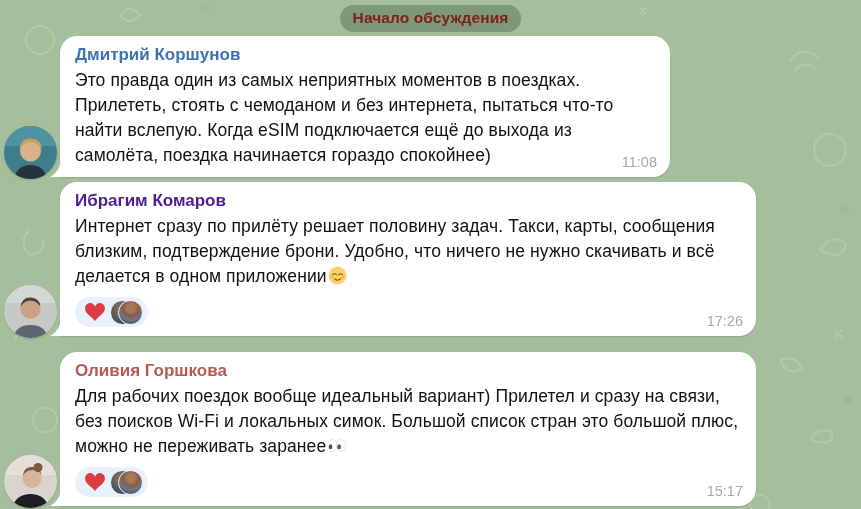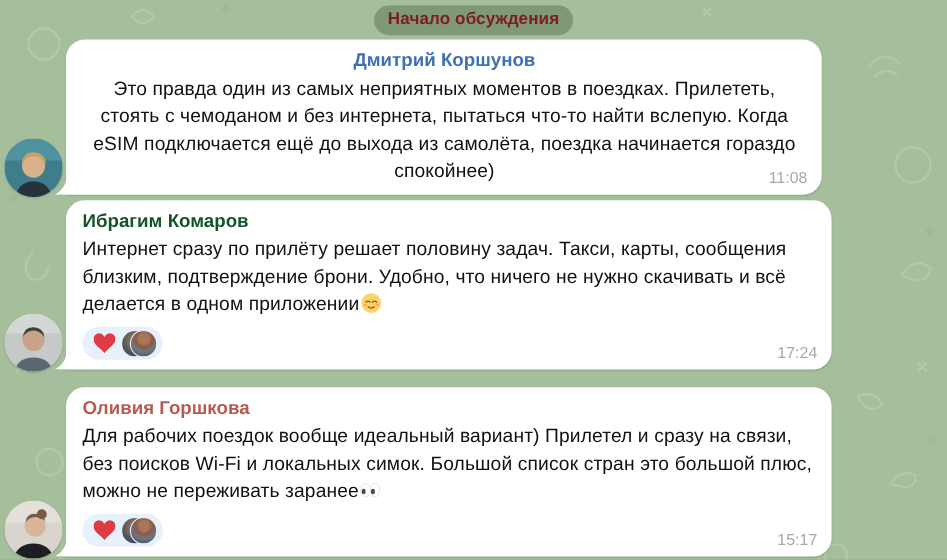--- a/index.html
+++ b/index.html
@@ -24,21 +24,21 @@
   .avatar{
     width:53px;height:53px;border-radius:50%;overflow:hidden;flex:0 0 53px;
     box-shadow:0 1px 2px rgba(0,40,0,.18);position:relative;top:2px;
   }
   .avatar svg{display:block;width:100%;height:100%;}
   .bubble{
     position:relative;background:#fff;border-radius:17px 17px 17px 0;
     padding:8px 14px 9px 15px;box-shadow:0 1px 1.5px rgba(0,50,0,.15);
     box-sizing:border-box;
   }
-  .b1{width:687px;text-align:center;}
+  .b1{width:610px;}
   .b23{width:696px;}
   .tail{position:absolute;left:-10px;bottom:0;display:block;}
   .author{font-size:17px;font-weight:700;line-height:22px;margin-bottom:2px;cursor:pointer;}
   .msg-text{font-size:17.5px;line-height:25px;color:#111;letter-spacing:.1px;}
   .emoji{display:inline-block;vertical-align:-3px;margin-left:1px;}
   .time{
     position:absolute;right:13px;bottom:7px;
     font-size:14.5px;color:#a3aaad;line-height:16px;
   }
   .reaction{
@@ -128,39 +128,39 @@
             <path d="M9 53 q3 -13 17.5 -13 q14.5 0 17.5 13 Z" fill="#5c6670"></path>
             <circle cx="26.5" cy="24" r="10" fill="#caa287"></circle>
             <path d="M16.5 22 q1.5 -10 10 -9.5 q9 0.5 10 9 q-4.5 -6 -10 -6 q-6.5 0 -10 6.5 Z" fill="#49403a"></path>
           </svg>
         </div>
       </div>
       <div class="bubble b23">
         <svg class="tail" width="11" height="18" viewBox="0 0 11 18">
           <path d="M11 0 C10.5 8 7 14 0 18 L11 18 Z" fill="#ffffff"></path>
         </svg>
-        <div class="author" style="color: #14532d;">Ибрагим Комаров</div>
+        <div class="author" style="color: #4c1d95;">Ибрагим Комаров</div>
         <div class="msg-text"><span>Интернет сразу по прилёту решает половину задач. Такси, карты, сообщения близким, подтверждение брони. Удобно, что ничего не нужно скачивать и всё делается в одном приложении</span><svg class="emoji" width="19" height="19" viewBox="0 0 36 36">
               <circle cx="18" cy="18" r="17" fill="#fcd36a"></circle>
               <path d="M8.5 16.5 q3.8 -3.6 7.6 0" stroke="#8a5b12" stroke-width="2.2" fill="none" stroke-linecap="round"></path>
               <path d="M19.9 16.5 q3.8 -3.6 7.6 0" stroke="#8a5b12" stroke-width="2.2" fill="none" stroke-linecap="round"></path>
               <ellipse cx="7.6" cy="21.5" rx="3.2" ry="2" fill="#f6a25c" opacity="0.85"></ellipse>
               <ellipse cx="28.4" cy="21.5" rx="3.2" ry="2" fill="#f6a25c" opacity="0.85"></ellipse>
               <path d="M12.5 24.5 q5.5 4.4 11 0" stroke="#8a5b12" stroke-width="2.2" fill="none" stroke-linecap="round"></path>
             </svg></div>
         <div class="reaction">
           <svg class="heart" width="20" height="18" viewBox="0 0 32 29">
             <path d="M23.6 0c-3.4 0-6.3 2.7-7.6 5.6C14.7 2.7 11.8 0 8.4 0 3.8 0 0 3.8 0 8.4c0 9.4 9.5 11.9 16 20.6 6.1-8.7 16-11.5 16-20.6C32 3.8 28.2 0 23.6 0z" fill="#de3b42"></path>
           </svg>
           <div class="reactor-avatars">
             <span class="r-av r-av-back"></span>
             <span class="r-av r-av-front"></span>
           </div>
         </div>
-        <div class="time">17:24</div>
+        <div class="time">17:26</div>
       </div>
     </div>
 
     <div class="msg-row row3">
       <div class="avatar-col">
         <div class="avatar">
           <svg viewBox="0 0 53 53">
             <rect width="53" height="53" fill="#d9d5ce"></rect>
             <rect width="53" height="20" fill="#e4e0d9"></rect>
             <path d="M8 53 q4 -14 18.5 -14 q14.5 0 18.5 14 Z" fill="#1d1d22"></path>

